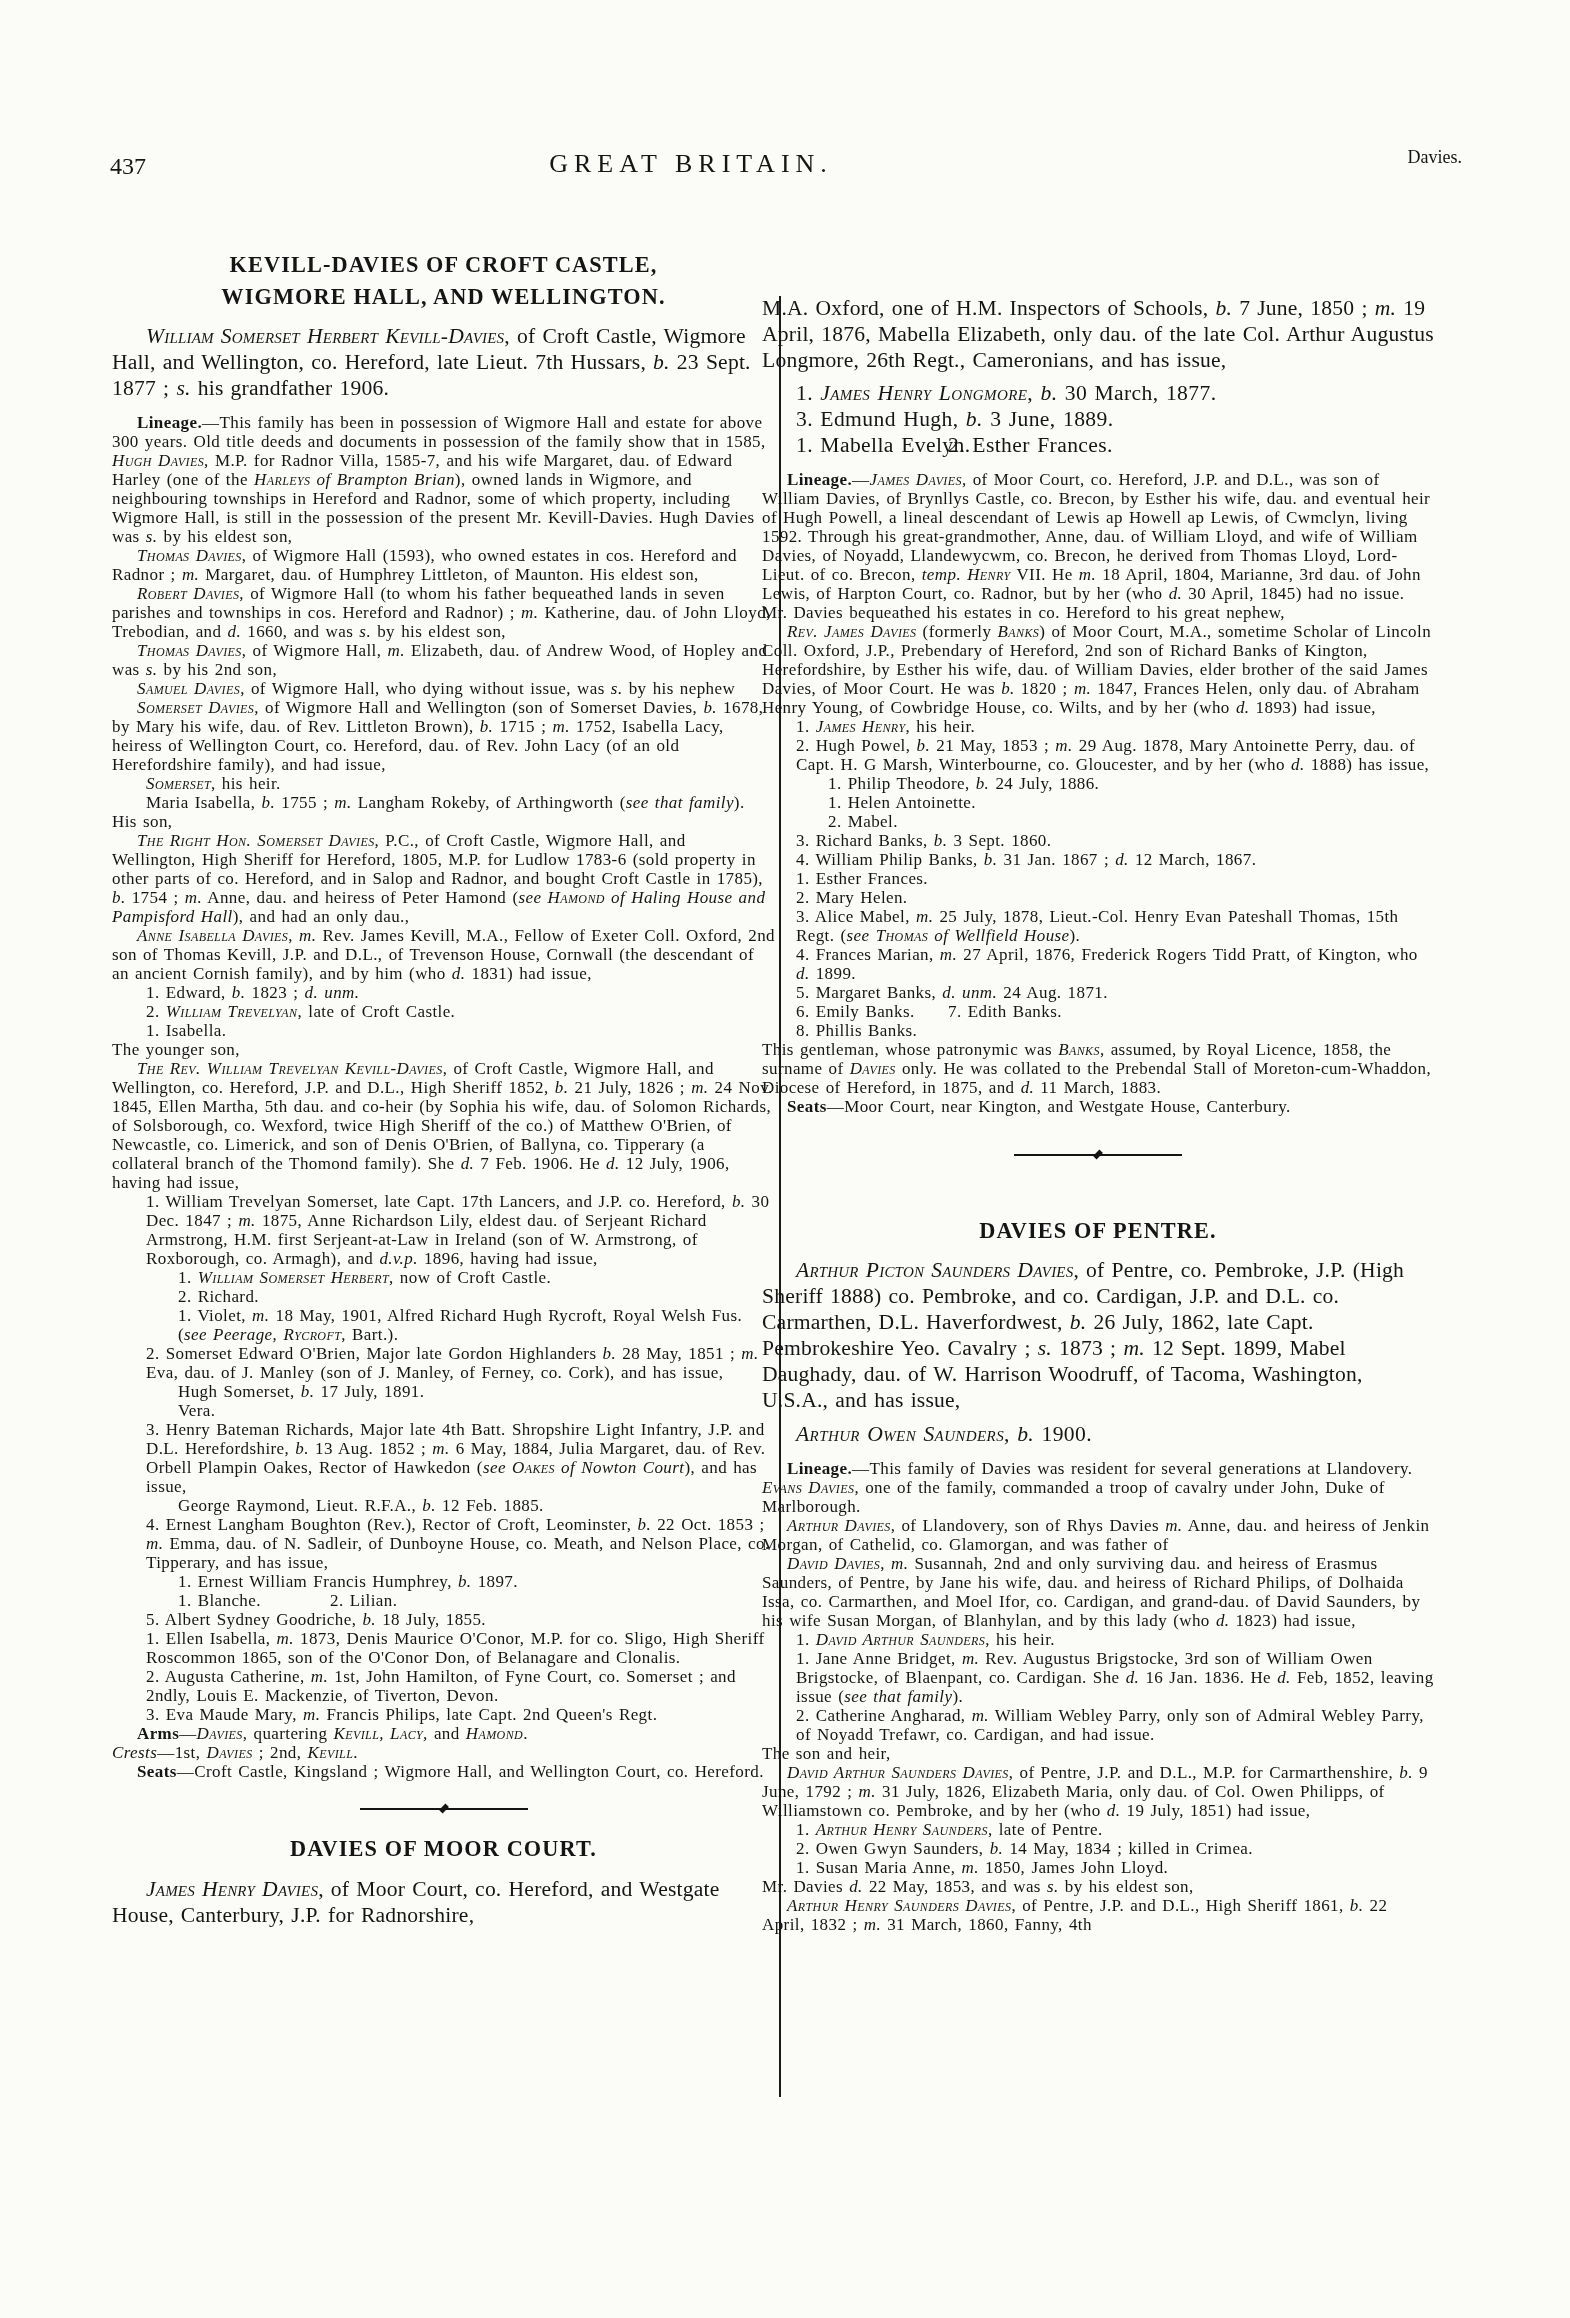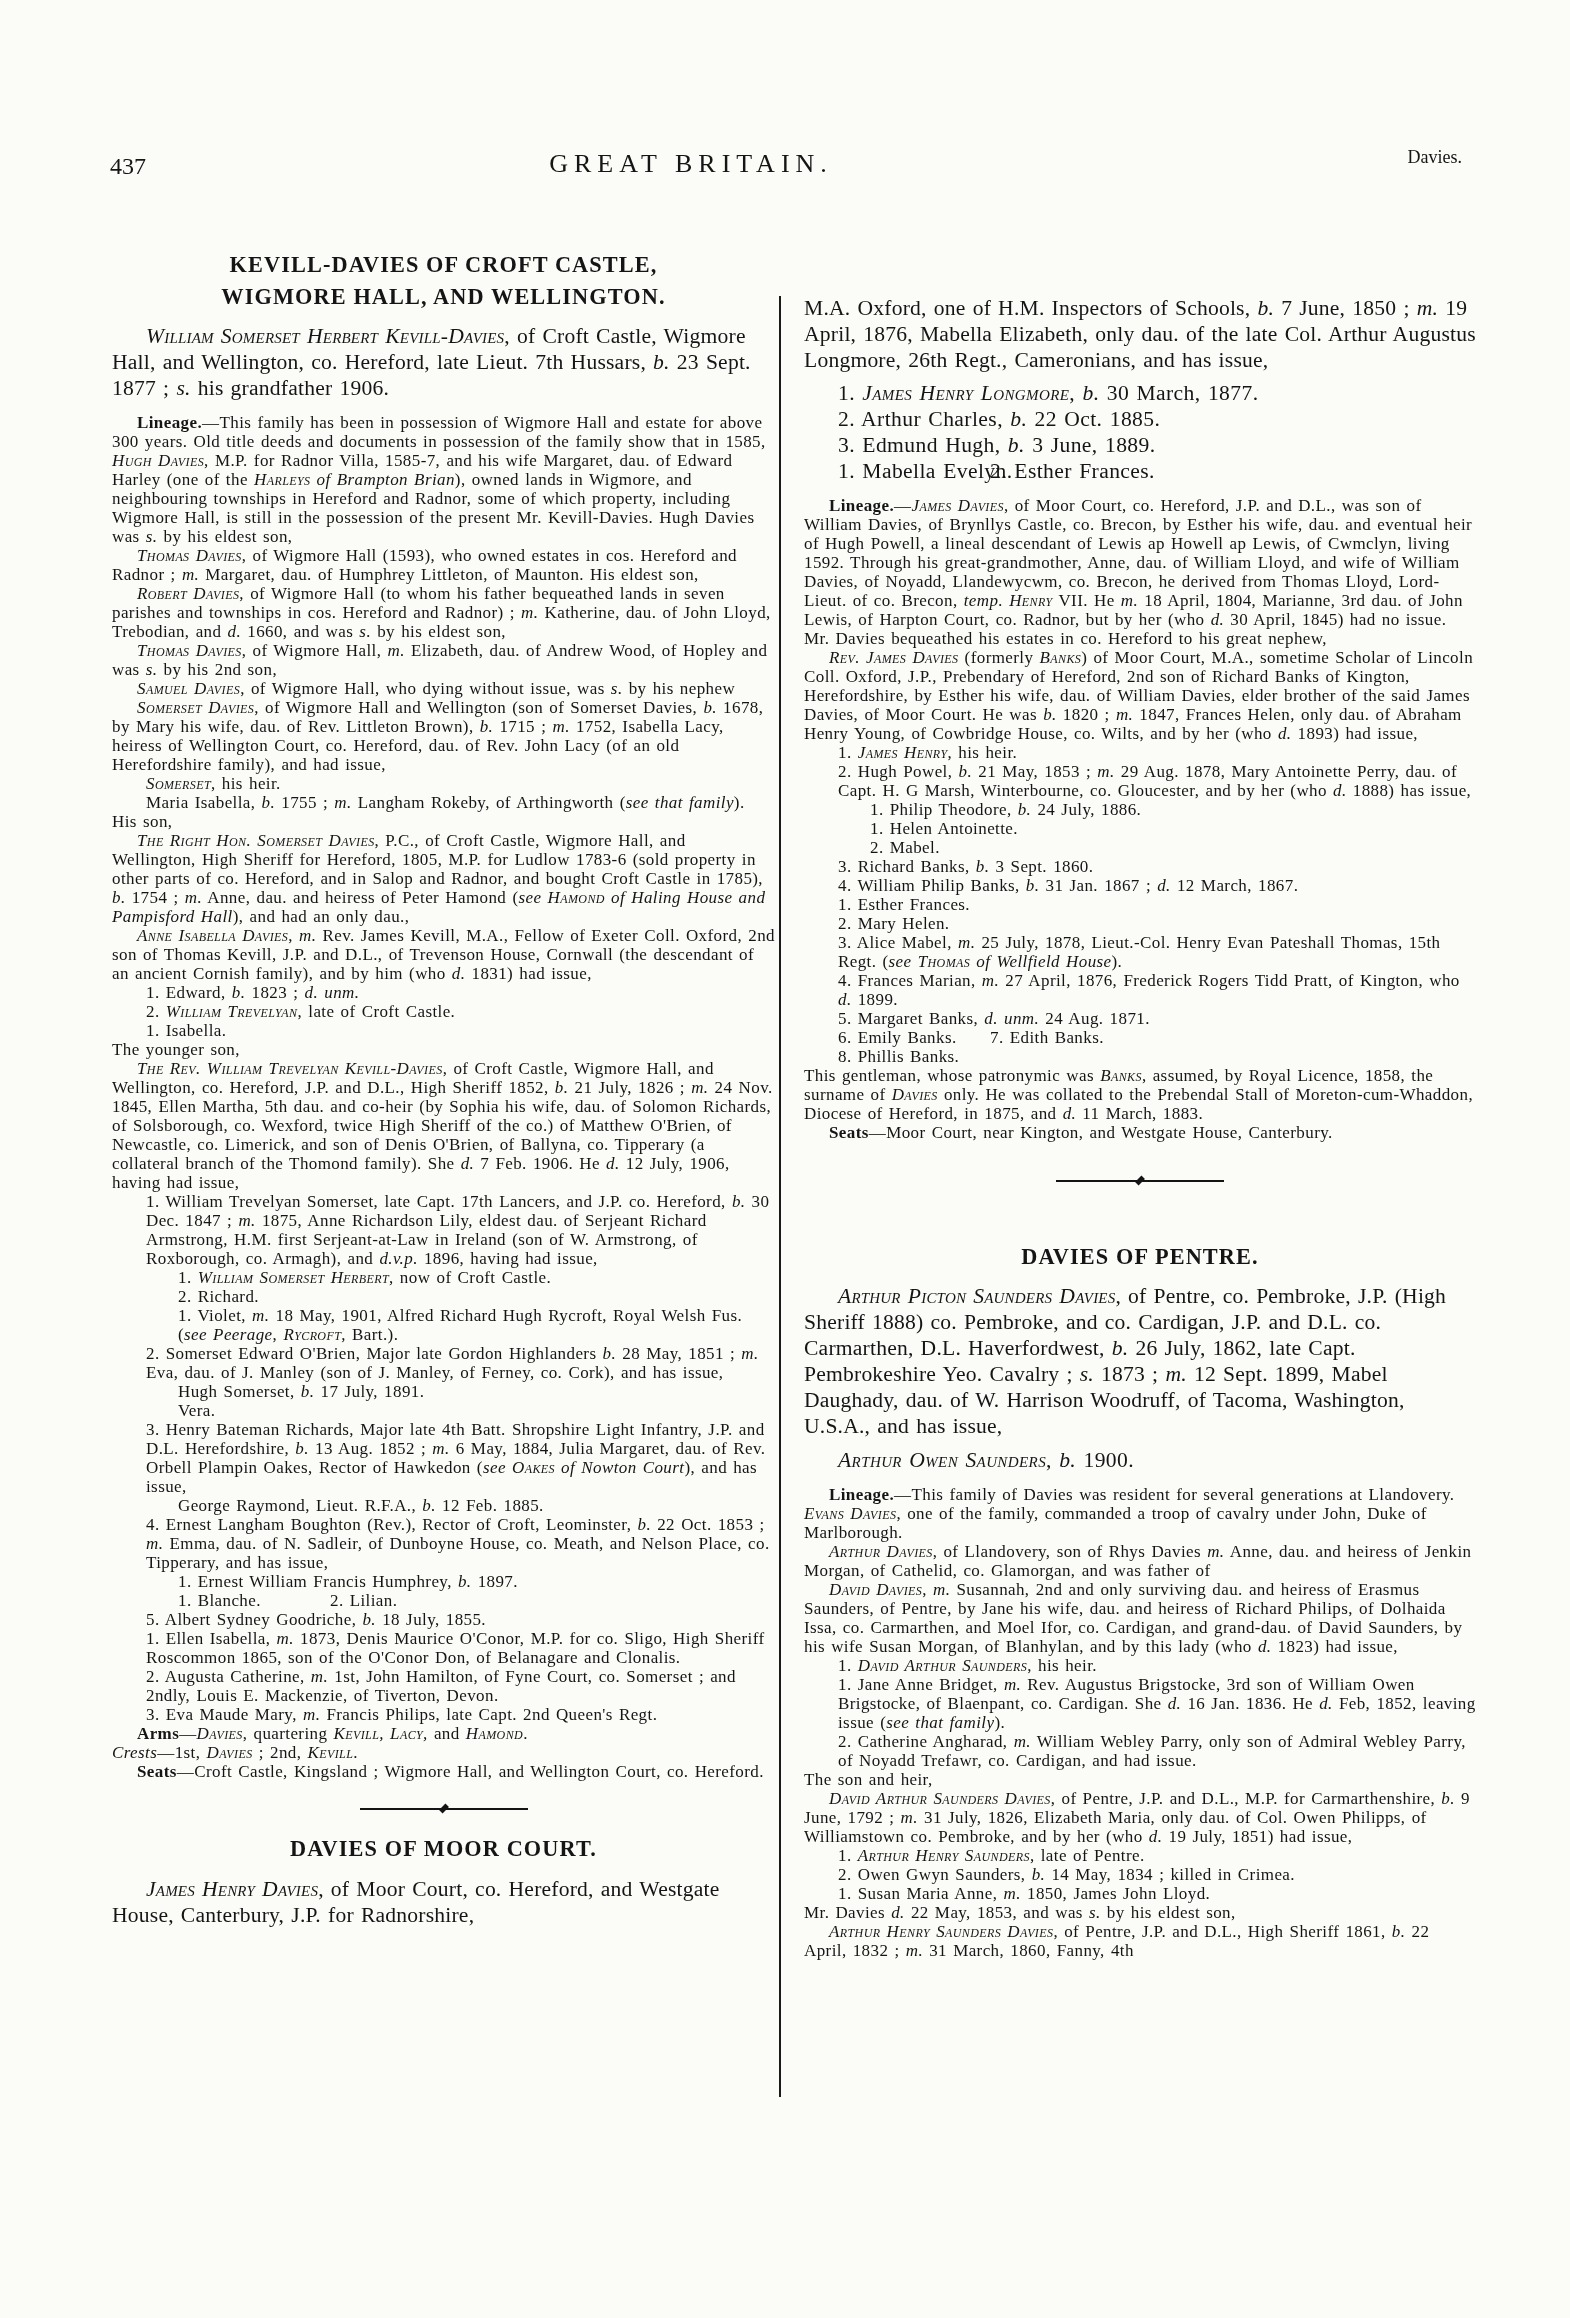--- a/index.html
+++ b/index.html
@@ -9,21 +9,21 @@
     font-family:"Liberation Serif", serif;
     overflow:hidden;
   }
   .sc{font-variant:small-caps;font-style:italic;}
   .i{font-style:italic;}
   .b{font-weight:bold;}
   #page-num{position:absolute;left:110px;top:153px;font-size:24px;}
   #hdr{position:absolute;left:0;top:149px;width:1382px;text-align:center;font-size:26px;letter-spacing:6px;}
   #fam{position:absolute;right:109px;top:147px;font-size:18px;font-weight:normal;}
   #col-left{position:absolute;left:112px;top:249px;width:663px;}
-  #col-right{position:absolute;left:804px;top:295px;width:672px;}
+  #col-right{position:absolute;left:762px;top:295px;width:672px;}
   .vrule{position:absolute;left:779px;top:296px;width:2.2px;height:1801px;background:#1a1a1a;}
   .sec-head{font-weight:bold;font-size:22.3px;line-height:32px;text-align:center;letter-spacing:1.1px;margin:0 0 10.4px;}
   .intro{font-size:21.6px;line-height:26px;text-indent:34px;letter-spacing:0.2px;word-spacing:1.5px;margin:0 0 7.4px;}
   .intro.noind{text-indent:0;}
   .txt{font-size:17px;line-height:19px;letter-spacing:0.4px;word-spacing:1.5px;margin:0;}
   .txt.ind{text-indent:25px;}
   .li1{margin-left:34px;}
   .li2{margin-left:66px;}
   .big{font-size:21.6px;line-height:26px;}
   .gt{margin-top:12px;}
@@ -85,21 +85,20 @@
     <p class="txt ind"><span class="b">Seats</span><span>—Croft Castle, Kingsland ; Wigmore Hall, and Wellington Court, co. Hereford.</span></p>
     <div class="divider"></div>
     <div class="sec-head">
       <div>DAVIES OF MOOR COURT.</div>
     </div>
     <p class="intro"><span class="sc">James Henry Davies</span><span>, of Moor Court, co. Hereford, and Westgate House, Canterbury, J.P. for Radnorshire,</span></p>
   </div>
 <div id="col-right">
     <p class="intro noind"><span>M.A. Oxford, one of H.M. Inspectors of Schools, </span><span class="i">b.</span><span> 7 June, 1850 ; </span><span class="i">m.</span><span> 19 April, 1876, Mabella Elizabeth, only dau. of the late Col. Arthur Augustus Longmore, 26th Regt., Cameronians, and has issue,</span></p>
     <p class="txt li1 big"><span>1. </span><span class="sc">James Henry Longmore</span><span>, </span><span class="i">b.</span><span> 30 March, 1877.</span></p>
-    <p class="txt li1 big"><span>2. Arthur Charles, </span><span class="i">b.</span><span> 22 Oct. 1885.</span></p>
     <p class="txt li1 big"><span>3. Edmund Hugh, </span><span class="i">b.</span><span> 3 June, 1889.</span></p>
     <p class="txt two li1 big"><span><span>1. Mabella Evelyn.</span></span><span class="c2"><span>2. Esther Frances.</span></span></p>
     <p class="txt ind gt"><span class="b">Lineage.</span><span>—</span><span class="sc">James Davies</span><span>, of Moor Court, co. Hereford, J.P. and D.L., was son of William Davies, of Brynllys Castle, co. Brecon, by Esther his wife, dau. and eventual heir of Hugh Powell, a lineal descendant of Lewis ap Howell ap Lewis, of Cwmclyn, living 1592.  Through his great-grandmother, Anne, dau. of William Lloyd, and wife of William Davies, of Noyadd, Llandewycwm, co. Brecon, he derived from Thomas Lloyd, Lord-Lieut. of co. Brecon, </span><span class="i">temp.</span><span> </span><span class="sc">Henry</span><span> VII.  He </span><span class="i">m.</span><span> 18 April, 1804, Marianne, 3rd dau. of John Lewis, of Harpton Court, co. Radnor, but by her (who </span><span class="i">d.</span><span> 30 April, 1845) had no issue.  Mr. Davies bequeathed his estates in co. Hereford to his great nephew,</span></p>
     <p class="txt ind"><span class="sc">Rev. James Davies</span><span> (formerly </span><span class="sc">Banks</span><span>) of Moor Court, M.A., sometime Scholar of Lincoln Coll. Oxford, J.P., Prebendary of Hereford, 2nd son of Richard Banks of Kington, Herefordshire, by Esther his wife, dau. of William Davies, elder brother of the said James Davies, of Moor Court.  He was </span><span class="i">b.</span><span> 1820 ; </span><span class="i">m.</span><span> 1847, Frances Helen, only dau. of Abraham Henry Young, of Cowbridge House, co. Wilts, and by her (who </span><span class="i">d.</span><span> 1893) had issue,</span></p>
     <p class="txt li1"><span>1. </span><span class="sc">James Henry</span><span>, his heir.</span></p>
     <p class="txt li1"><span>2. Hugh Powel, </span><span class="i">b.</span><span> 21 May, 1853 ; </span><span class="i">m.</span><span> 29 Aug. 1878, Mary Antoinette Perry, dau. of Capt. H. G Marsh, Winterbourne, co. Gloucester, and by her (who </span><span class="i">d.</span><span> 1888) has issue,</span></p>
     <p class="txt li2"><span>1. Philip Theodore, </span><span class="i">b.</span><span> 24 July, 1886.</span></p>
     <p class="txt li2"><span>1. Helen Antoinette.</span></p>
     <p class="txt li2"><span>2. Mabel.</span></p>
     <p class="txt li1"><span>3. Richard Banks, </span><span class="i">b.</span><span> 3 Sept. 1860.</span></p>

